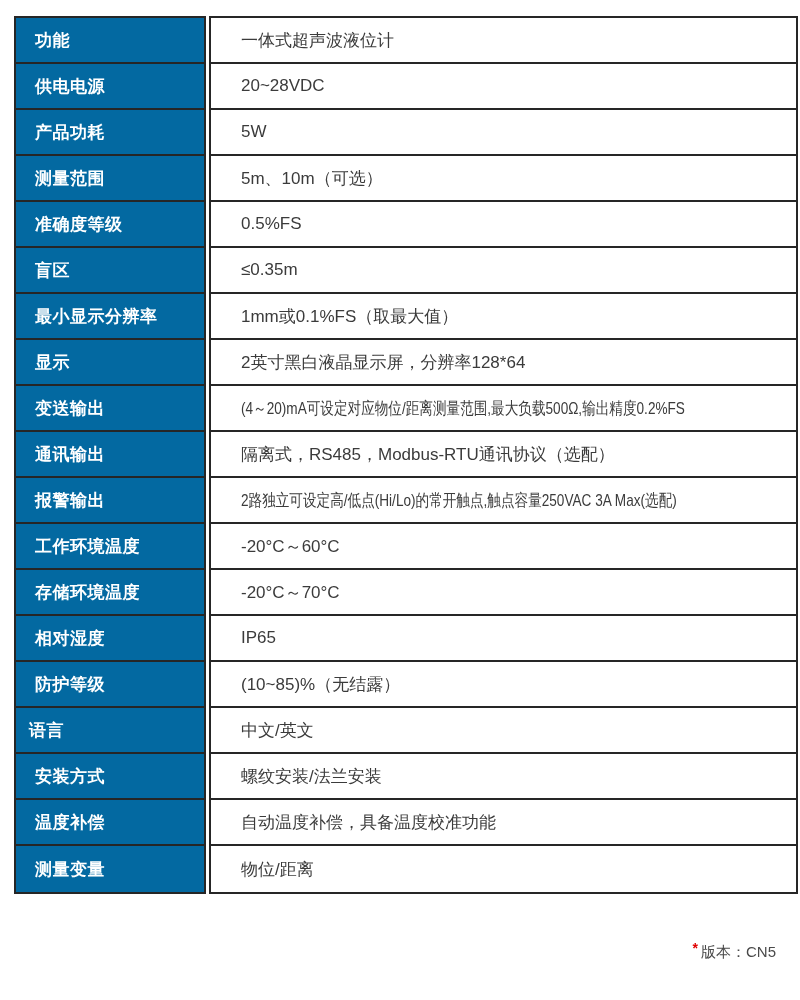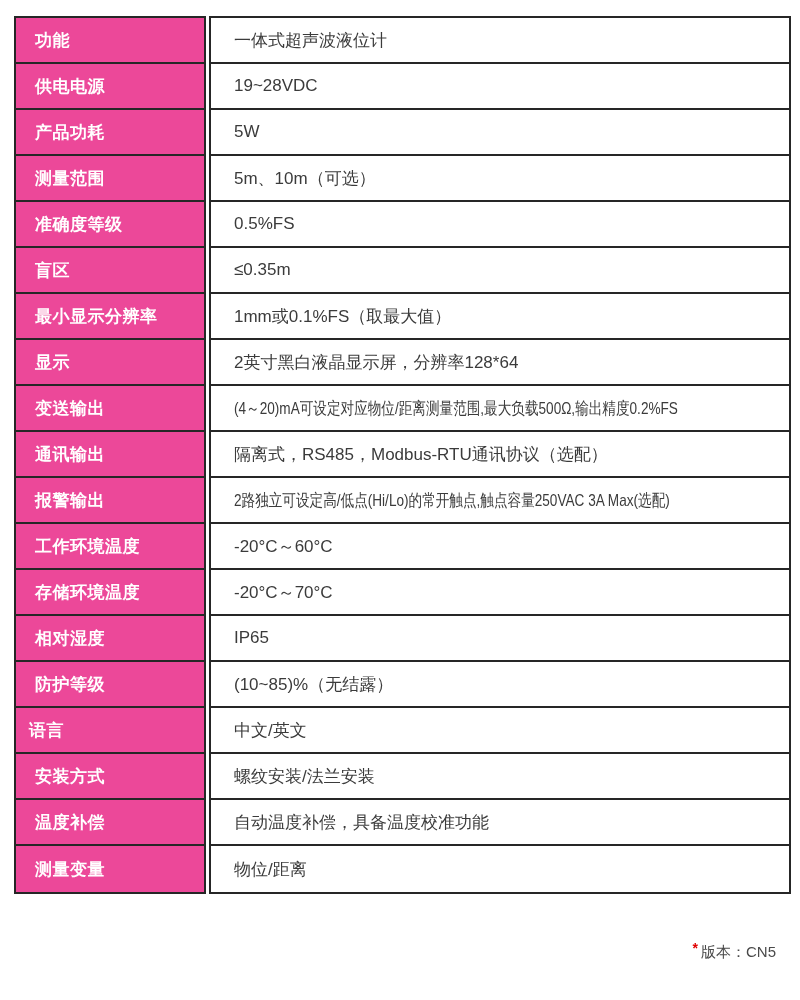--- a/index.html
+++ b/index.html
@@ -40,21 +40,21 @@
   }
   .cell:last-child { border-bottom: none; }
   .label-cell {
     padding-left: 19px;
     color: #ffffff;
     font-size: 17px;
     font-weight: 600;
     letter-spacing: 0.5px;
   }
   .value-cell {
-    padding-left: 23px;
+    padding-left: 30px;
     color: #3b3b3b;
     font-size: 17px;
     font-weight: 400;
   }
   .value-cell .val { white-space: nowrap; }
   .value-cell .val.condensed {
     transform: scaleX(0.80);
     transform-origin: 0 50%;
   }
   .footer-note {
@@ -70,21 +70,21 @@
     font-size: 14px;
     vertical-align: 4px;
     margin-right: 3px;
     font-weight: 700;
   }
 </style>
 </head>
 <body>
 
 <div class="spec-table">
-  <div class="col col-labels" style="background: #ec4899; border-color: rgb(38, 38, 38);">
+  <div class="col col-labels" style="background: #0369a1; border-color: rgb(38, 38, 38);">
       <div class="cell label-cell" style="border-color: rgb(38, 38, 38);">功能</div>
       <div class="cell label-cell" style="border-color: rgb(38, 38, 38);">供电电源</div>
       <div class="cell label-cell" style="border-color: rgb(38, 38, 38);">产品功耗</div>
       <div class="cell label-cell" style="border-color: rgb(38, 38, 38);">测量范围</div>
       <div class="cell label-cell" style="border-color: rgb(38, 38, 38);">准确度等级</div>
       <div class="cell label-cell" style="border-color: rgb(38, 38, 38);">盲区</div>
       <div class="cell label-cell" style="border-color: rgb(38, 38, 38);">最小显示分辨率</div>
       <div class="cell label-cell" style="border-color: rgb(38, 38, 38);">显示</div>
       <div class="cell label-cell" style="border-color: rgb(38, 38, 38);">变送输出</div>
       <div class="cell label-cell" style="border-color: rgb(38, 38, 38);">通讯输出</div>
@@ -96,21 +96,21 @@
       <div class="cell label-cell" style="border-color: rgb(38, 38, 38); padding-left: 13px;">语言</div>
       <div class="cell label-cell" style="border-color: rgb(38, 38, 38);">安装方式</div>
       <div class="cell label-cell" style="border-color: rgb(38, 38, 38);">温度补偿</div>
       <div class="cell label-cell" style="border-color: rgb(38, 38, 38);">测量变量</div>
     </div>
   <div class="col col-values" style="border-color: rgb(38, 38, 38);">
       <div class="cell value-cell" style="border-color: rgb(38, 38, 38);">
         <span class="val">一体式超声波液位计</span>
       </div>
       <div class="cell value-cell" style="border-color: rgb(38, 38, 38);">
-        <span class="val">19~28VDC</span>
+        <span class="val">20~28VDC</span>
       </div>
       <div class="cell value-cell" style="border-color: rgb(38, 38, 38);">
         <span class="val">5W</span>
       </div>
       <div class="cell value-cell" style="border-color: rgb(38, 38, 38);">
         <span class="val">5m、10m（可选）</span>
       </div>
       <div class="cell value-cell" style="border-color: rgb(38, 38, 38);">
         <span class="val">0.5%FS</span>
       </div>

